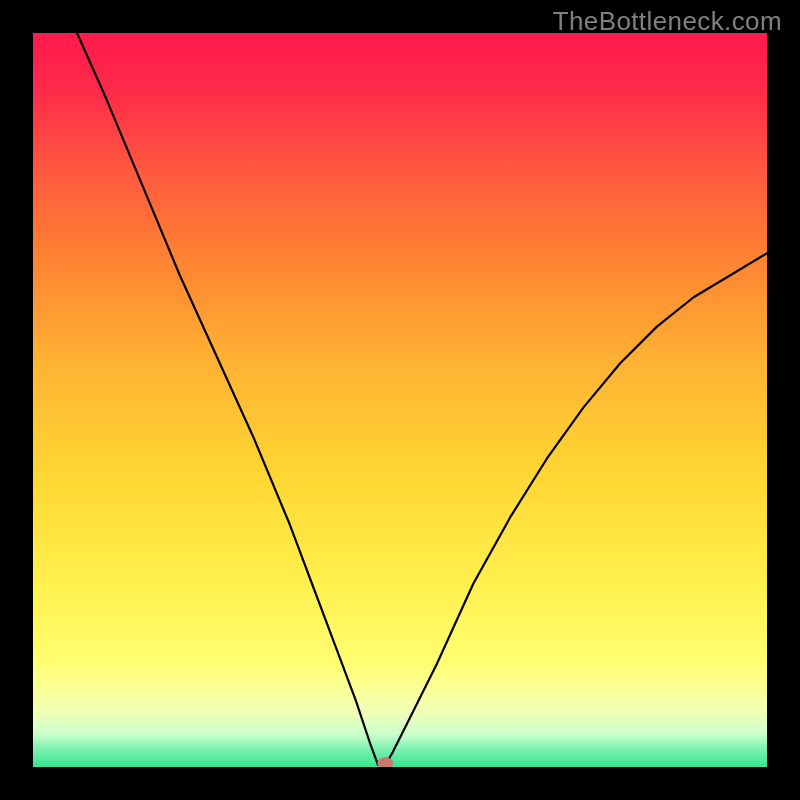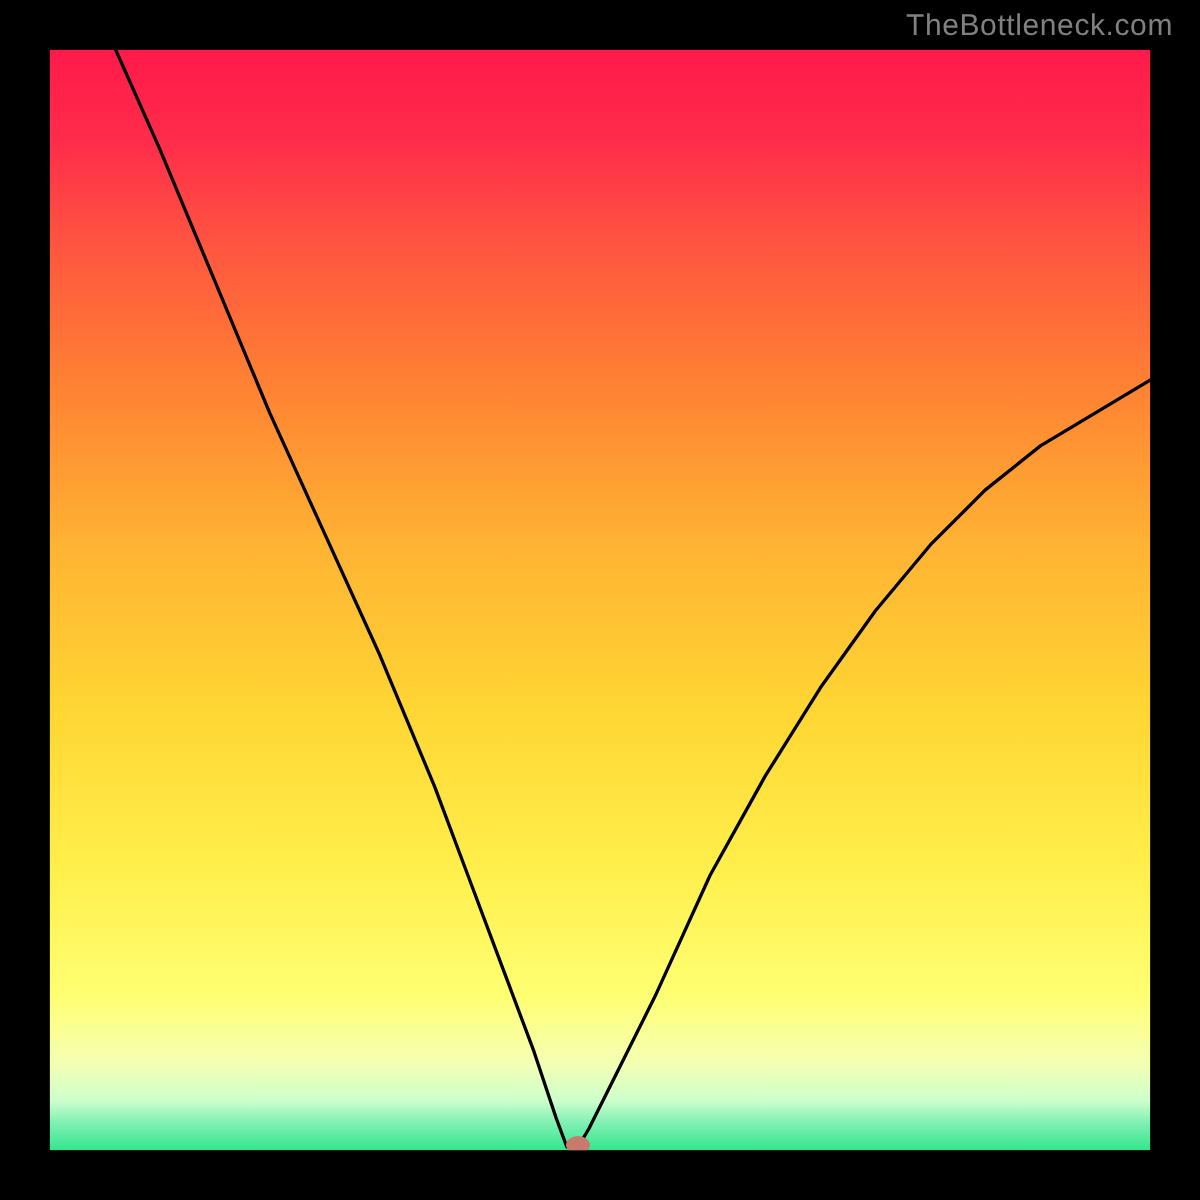--- a/index.html
+++ b/index.html
@@ -8,21 +8,21 @@
       width: 800px;
       height: 800px;
       background: #000000;
       position: relative;
     }
     .watermark {
       position: absolute;
       top: 6px;
       right: 18px;
       color: #808080;
-      font-size: 20px;
+      font-size: 26px;
       font-weight: 500;
       z-index: 10;
       letter-spacing: 0.4px;
     }
     .inner-plot {
       position: absolute;
       top: 33px;
       left: 33px;
       width: 734px;
       height: 734px;

